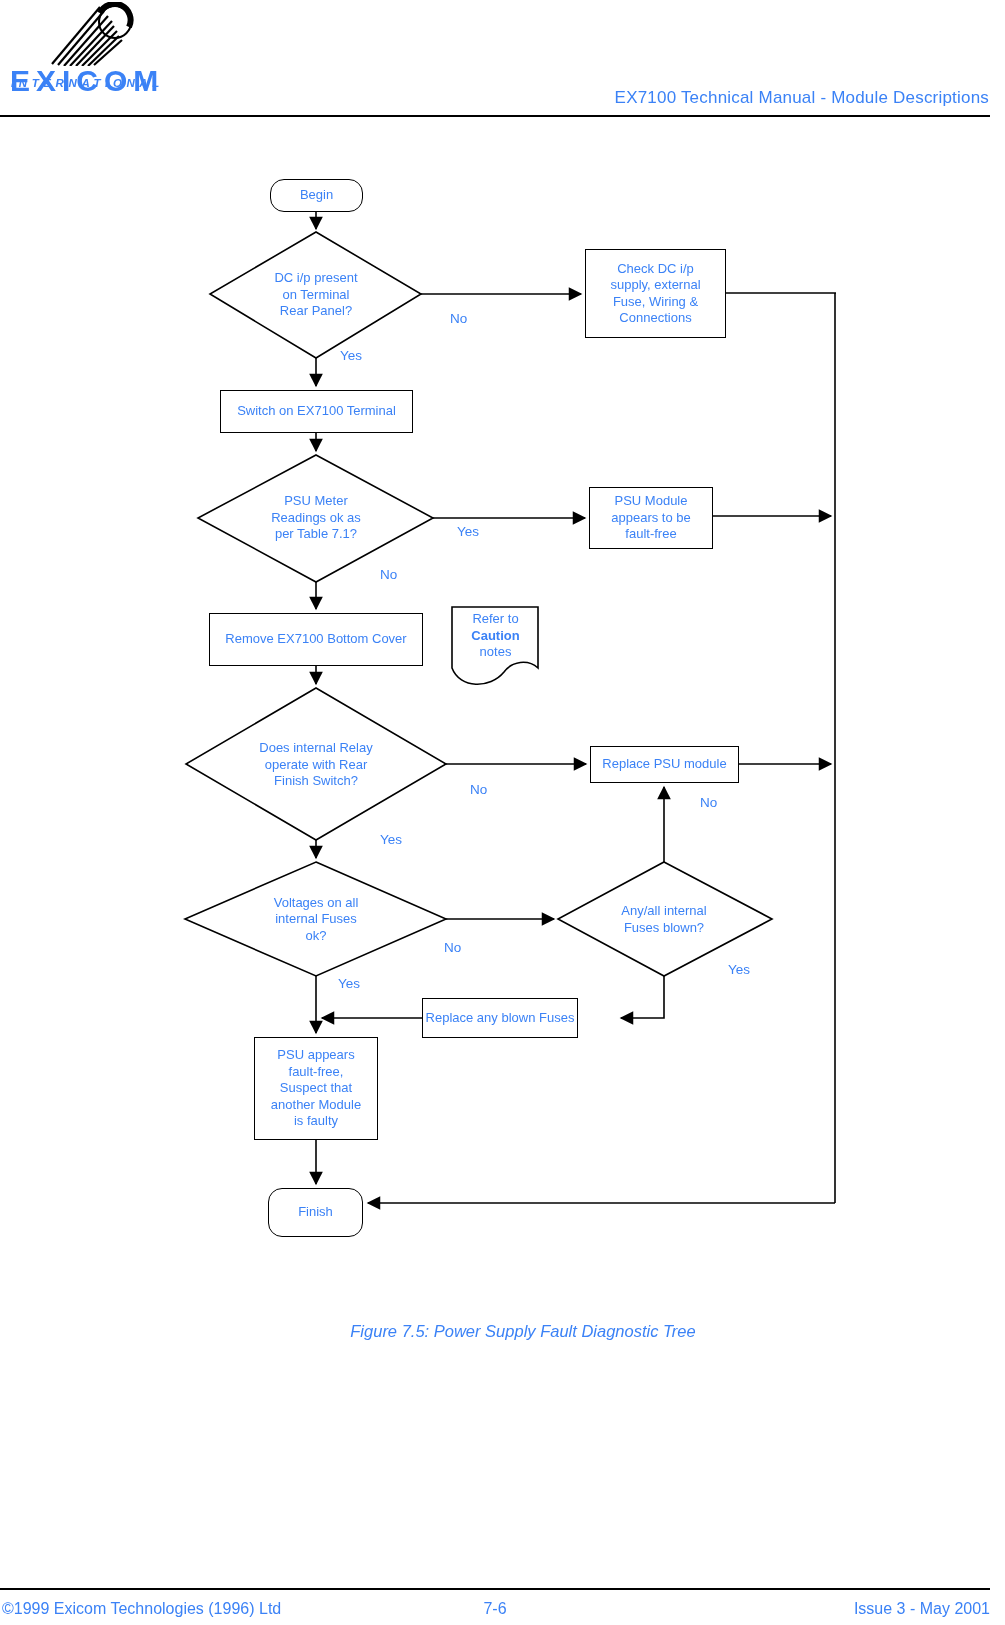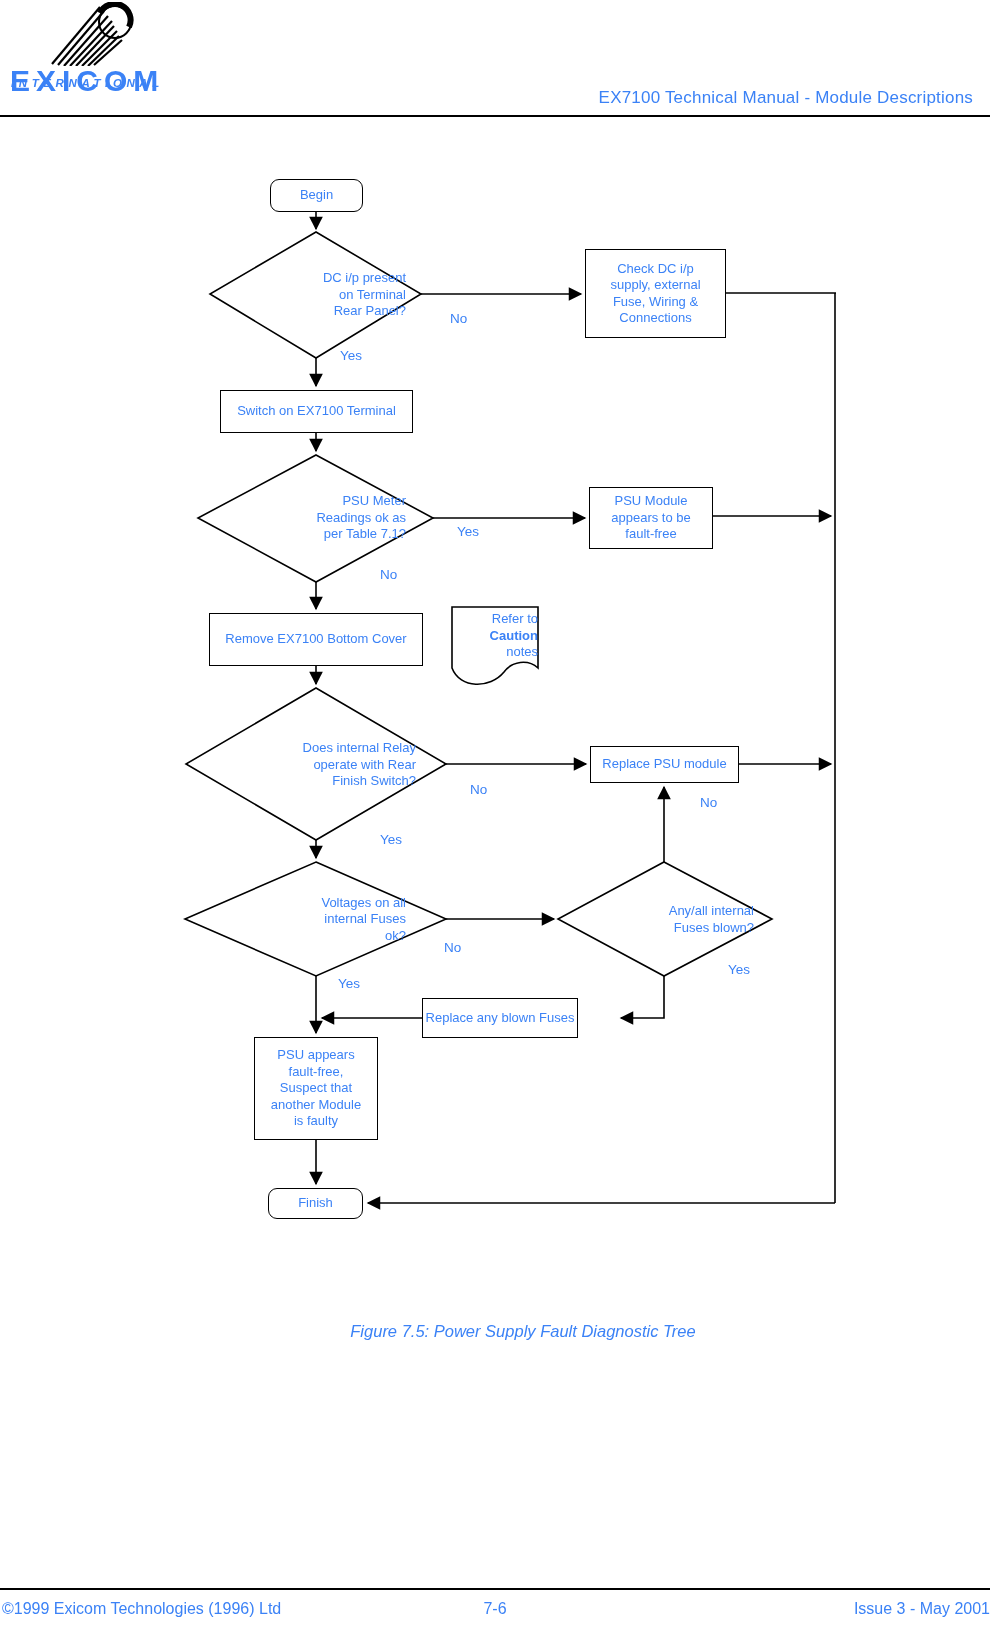--- a/index.html
+++ b/index.html
@@ -17,37 +17,37 @@
   .logo-word {
     position:absolute; left:2px; top:64px;
     font-size:30px; font-weight:bold; letter-spacing:6px; white-space:nowrap;
   }
   .logo-sub {
     position:absolute; left:3px; top:77px;
     font-size:11.5px; font-style:italic; font-weight:bold;
     letter-spacing:4.6px; white-space:nowrap;
   }
   .header-title {
-    position:absolute; top:88px; right:32px;
+    position:absolute; top:88px; right:16px;
     font-size:17px; letter-spacing:0.2px;
   }
   .rule { position:absolute; left:0; height:2px; background:#000; }
   .rule-top { top:115px; width:990px; }
   .rule-bottom { top:1588px; width:990px; }
 
   
   .wires { position:absolute; left:0; top:0; z-index:1; }
   .node {
     position:absolute; z-index:2;
     display:flex; flex-direction:column; align-items:center; justify-content:center;
     text-align:center; font-size:13px; line-height:16.5px; background:#fff;
   }
   .rect    { border:1.5px solid #000; }
-  .rounded { border:1.5px solid #000; border-radius:9px; }
-  .ghost   { background:transparent; z-index:2;align-items:flex-end; }  
+  .rounded { border:1.5px solid #000; border-radius:14px; }
+  .ghost   { background:transparent; z-index:2; }  
   .elabel  { position:absolute; z-index:2; font-size:13.5px; }
   .note-bold { font-weight:bold; }
 
   
   .caption {
     position:absolute; left:41px; top:1322px; width:964px;
     text-align:center; font-size:16.5px; font-style:italic;
   }
   .footer-copyright { position:absolute; left:2px;  top:1600px; font-size:16px;text-align:right; }
   .footer-page      { position:absolute; left:0; right:15px; top:1600px; text-align:center; font-size:16px; }
@@ -206,21 +206,21 @@
   </div>
 
   <div class="node rect" style="left:254px;top:1037px;width:124px;height:103px">
     <div>PSU appears</div>
     <div>fault-free,</div>
     <div>Suspect that</div>
     <div>another Module</div>
     <div>is faulty</div>
   </div>
 
-  <div class="node rounded" style="left:268px;top:1188px;width:95px;height:31px">
+  <div class="node rounded" style="left:268px;top:1188px;width:95px;height:49px">
     <div>Finish</div>
   </div>
 
   <div class="elabel" style="left:450px;top:311px">No</div>
   <div class="elabel" style="left:340px;top:348px">Yes</div>
   <div class="elabel" style="left:457px;top:524px">Yes</div>
   <div class="elabel" style="left:380px;top:567px">No</div>
   <div class="elabel" style="left:470px;top:782px">No</div>
   <div class="elabel" style="left:380px;top:832px">Yes</div>
   <div class="elabel" style="left:444px;top:940px">No</div>

